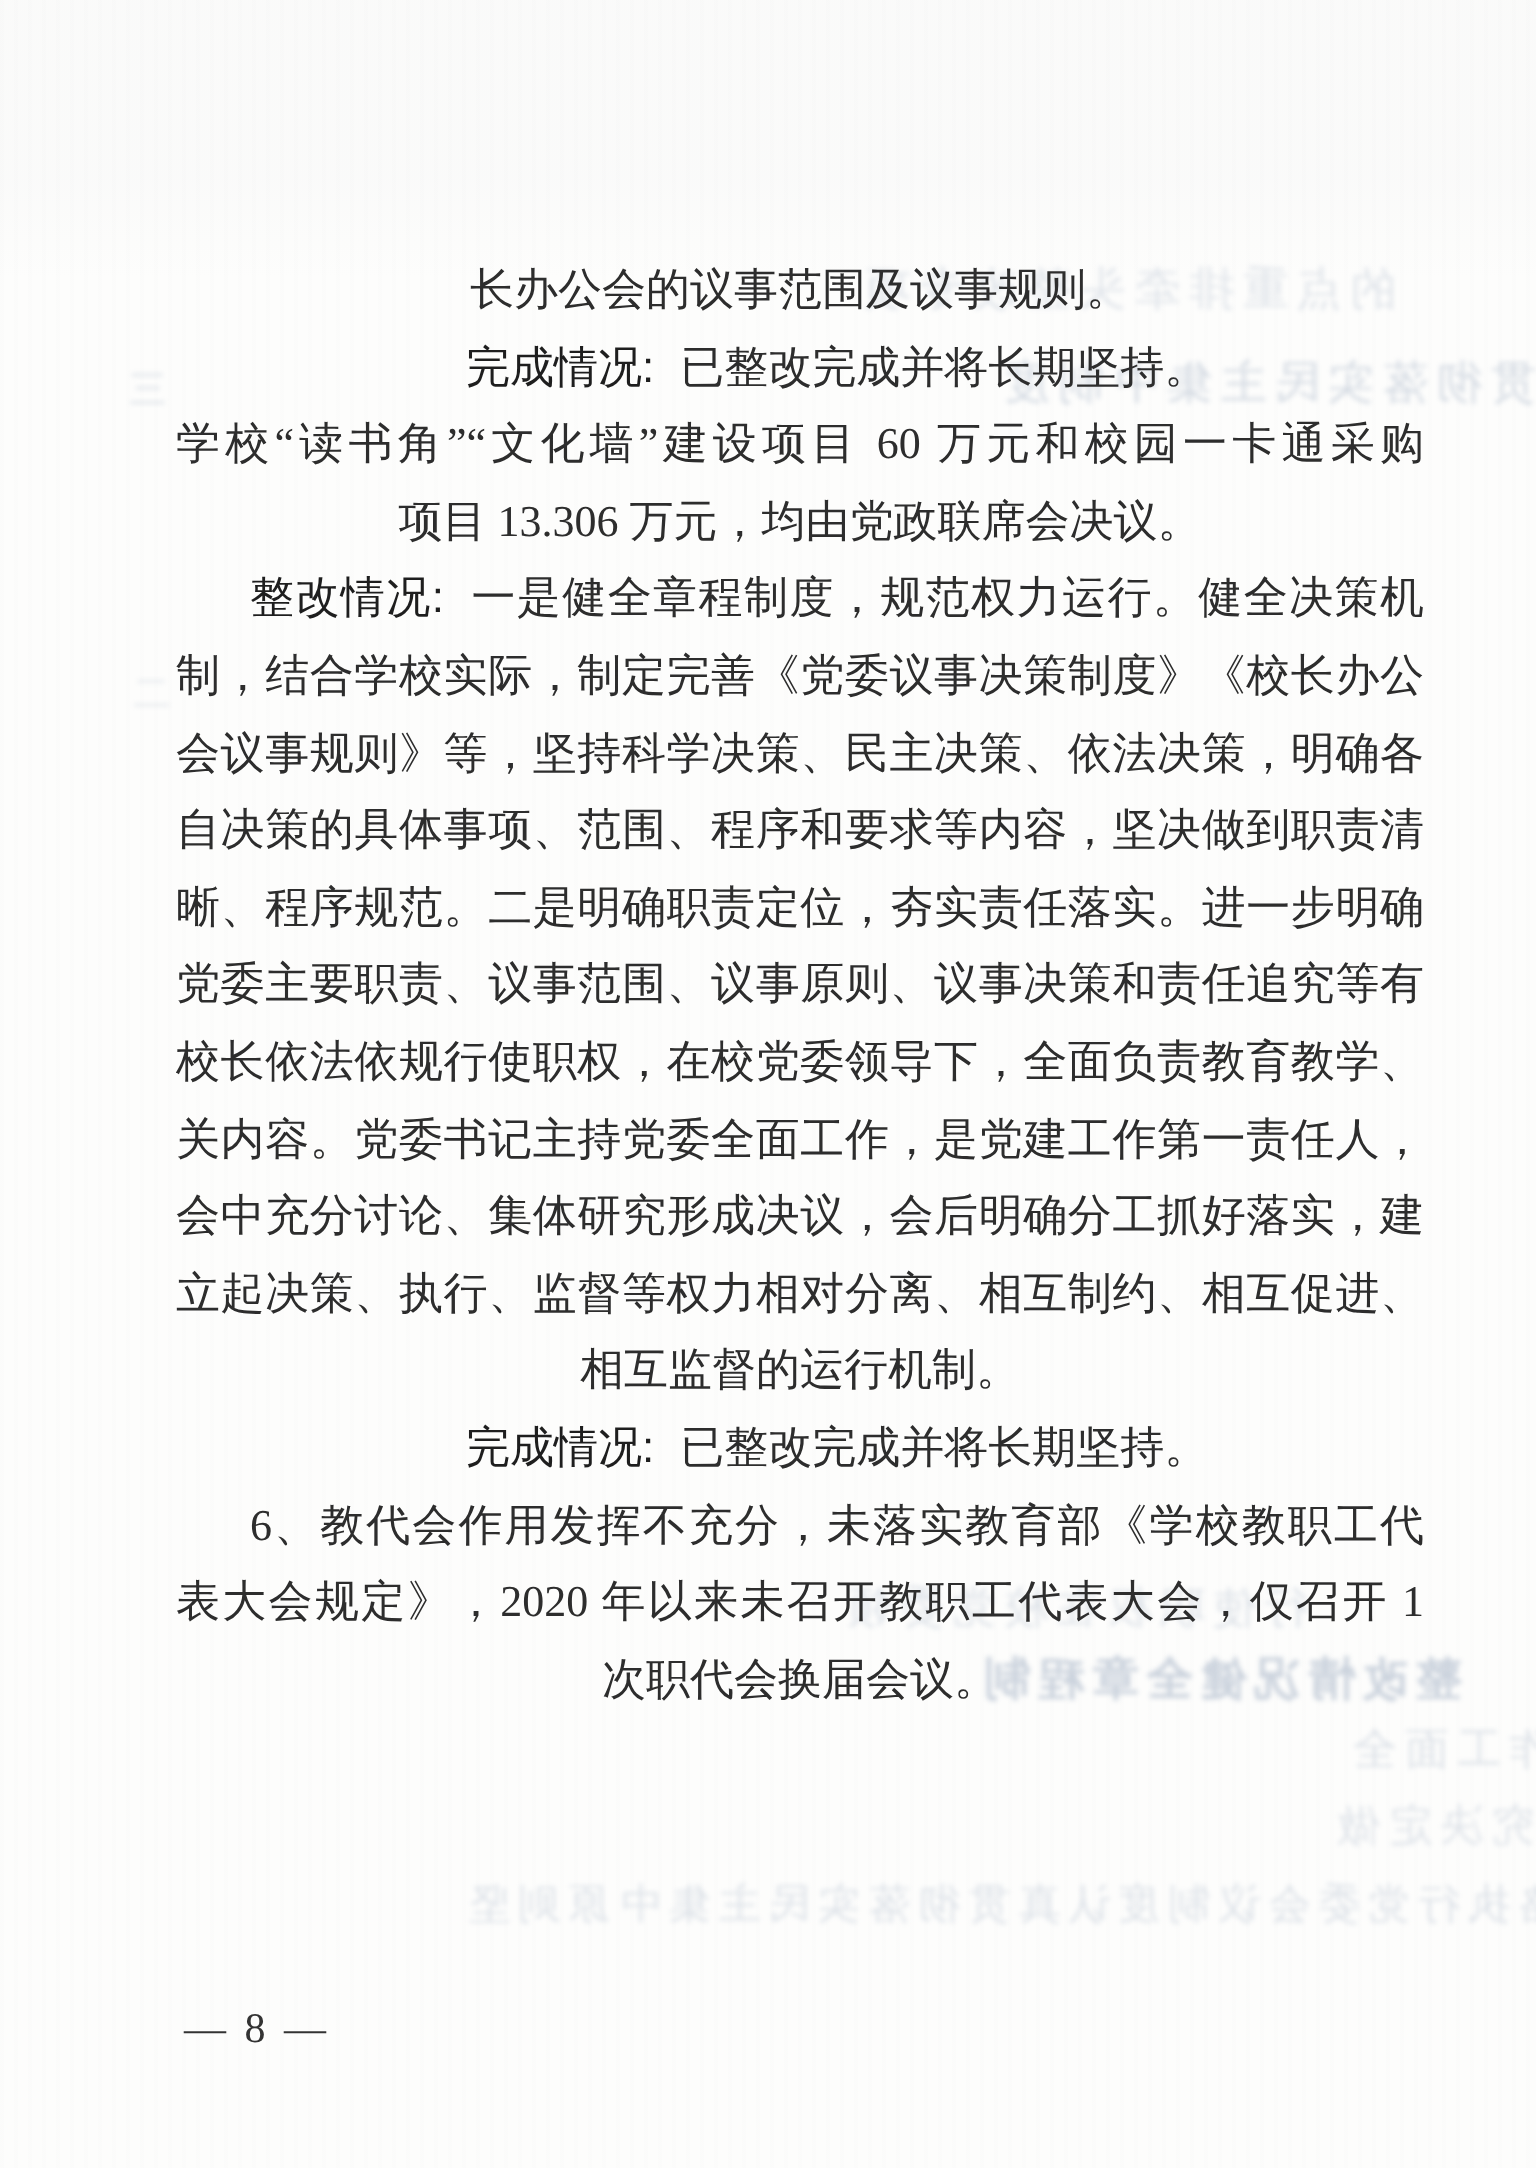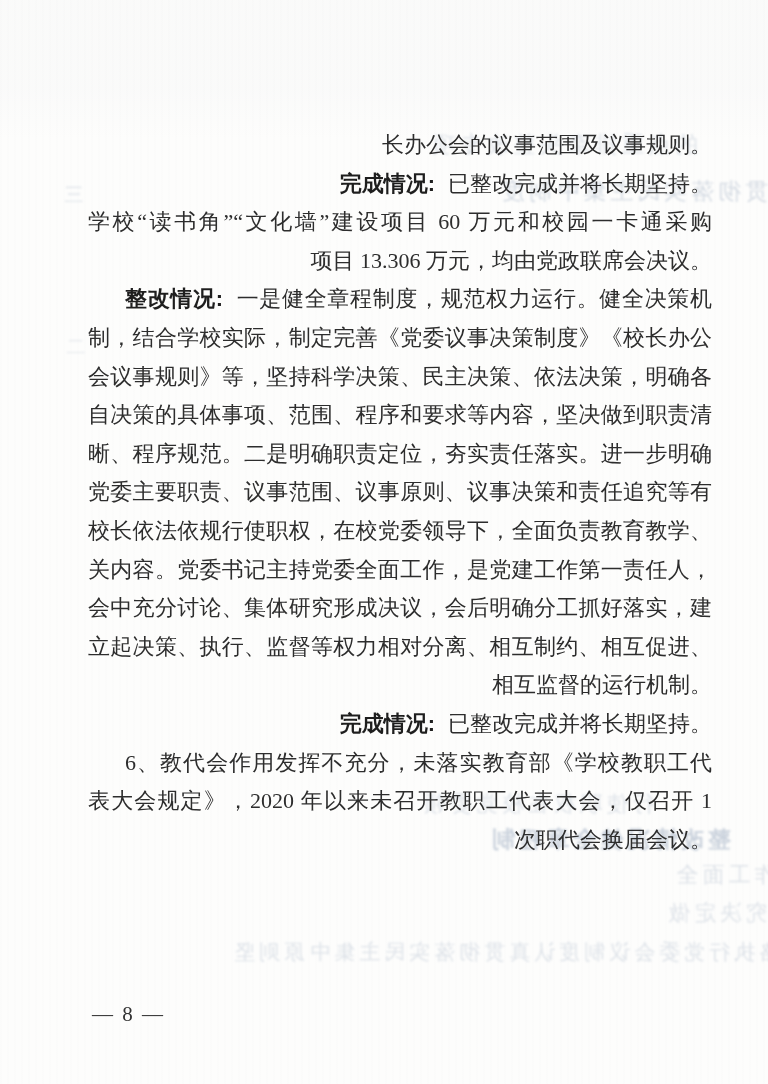--- a/index.html
+++ b/index.html
@@ -41,30 +41,30 @@
     left: 88px;
     top: 126px;
     width: 624px;
   }
   .line {
     height: 38.6px;
     line-height: 38.6px;
     font-size: 22px;
     color: #2d2d2d;
     white-space: nowrap;
-    text-align: right;
+    text-align: center;
   }
   .line.justify {
     white-space: normal;
     text-align: justify;
     text-align-last: justify;
   }
   .line.indent { text-indent: 37px; }
   .lead {
-    font-weight: 700;
+    font-weight: 400;
     font-family: "Liberation Sans", "DejaVu Sans", sans-serif;
     color: #1e1e1e;
     margin-right: 13px;
   }
   .footer-pagenum {
     position: absolute;
     left: 92px;
     top: 1002px;
     font-size: 21px;
     color: #333333;

